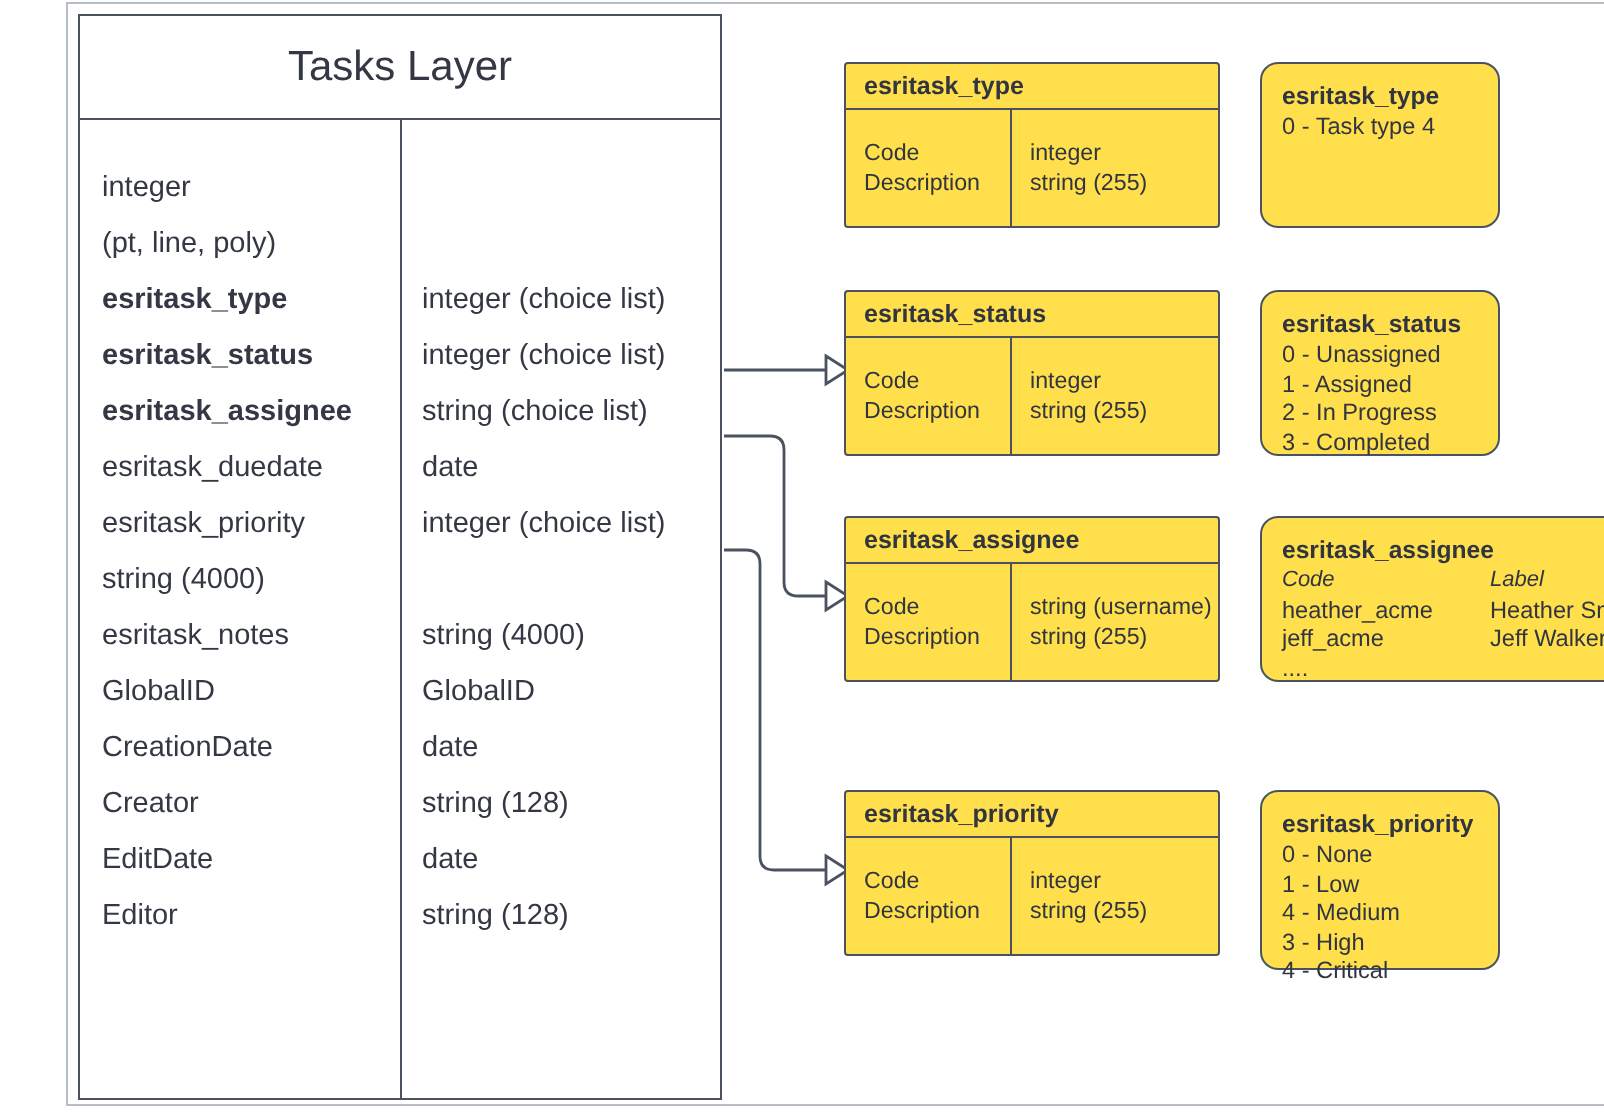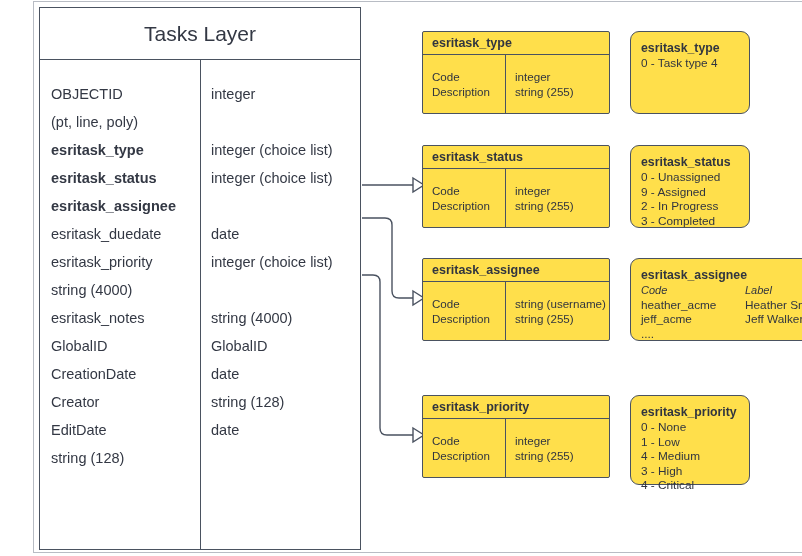--- a/index.html
+++ b/index.html
@@ -154,36 +154,36 @@
 
   <div class="outer-frame"></div>
 
   <div class="entity-table">
     <div class="entity-title">Tasks Layer</div>
     <div class="entity-body">
       <div class="col-divider"></div>
       <div class="field-rows">
 
         <div class="field-row">
-          <div class="f-name">OBJECTID</div>
           <div class="f-type">integer</div>
         </div>
         <div class="field-row">
           <div class="f-type">(pt, line, poly)</div>
         </div>
         <div class="field-row">
           <div class="f-name bold">esritask_type</div>
           <div class="f-type">integer (choice list)</div>
         </div>
         <div class="field-row">
           <div class="f-name bold">esritask_status</div>
           <div class="f-type">integer (choice list)</div>
         </div>
         <div class="field-row">
           <div class="f-name bold">esritask_assignee</div>
+          <div class="f-type">string (choice list)</div>
         </div>
         <div class="field-row">
           <div class="f-name">esritask_duedate</div>
           <div class="f-type">date</div>
         </div>
         <div class="field-row">
           <div class="f-name">esritask_priority</div>
           <div class="f-type">integer (choice list)</div>
         </div>
         <div class="field-row">
@@ -203,20 +203,21 @@
         </div>
         <div class="field-row">
           <div class="f-name">Creator</div>
           <div class="f-type">string (128)</div>
         </div>
         <div class="field-row">
           <div class="f-name">EditDate</div>
           <div class="f-type">date</div>
         </div>
         <div class="field-row">
+          <div class="f-name">Editor</div>
           <div class="f-type">string (128)</div>
         </div>
 
       </div>
     </div>
   </div>
 
   <svg class="connectors" width="802" height="556" viewBox="0 0 802 556">
     <g fill="none" stroke="#4a5260" stroke-width="1.4">
 
@@ -294,21 +295,21 @@
   </div>
 
   <div class="vbox" style="left:598px; top:31px; width:120px; height:83px;">
     <div class="vtitle">esritask_type</div>
     <div class="vline">0 - Task type 4</div>
   </div>
 
   <div class="vbox" style="left:598px; top:145px; width:120px; height:83px;">
     <div class="vtitle">esritask_status</div>
     <div class="vline">0 - Unassigned</div>
-    <div class="vline">9 - Assigned</div>
+    <div class="vline">1 - Assigned</div>
     <div class="vline">2 - In Progress</div>
     <div class="vline">3 - Completed</div>
   </div>
 
   <div class="vbox" style="left:598px; top:258px; width:196px; height:83px;">
     <div class="vtitle">esritask_assignee</div>
     <div class="assignee-grid">
       <div class="vhdr">Code</div>
       <div class="vhdr">Label</div>
       <div>heather_acme</div>

